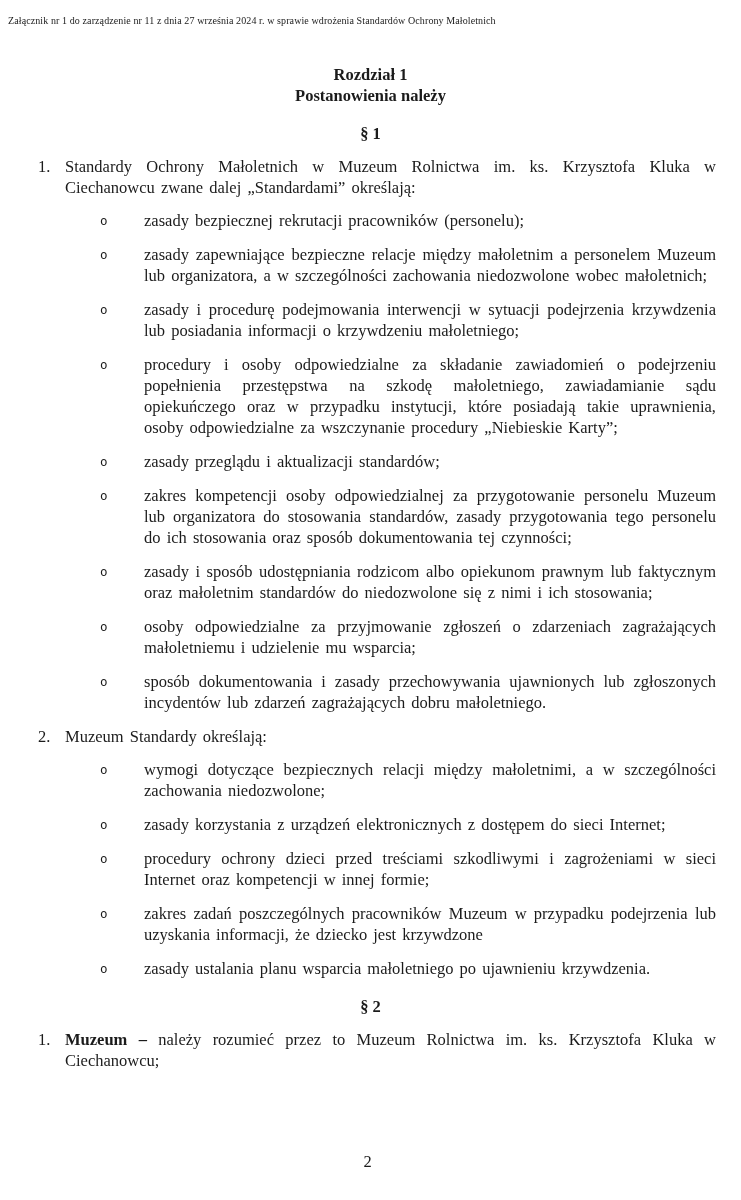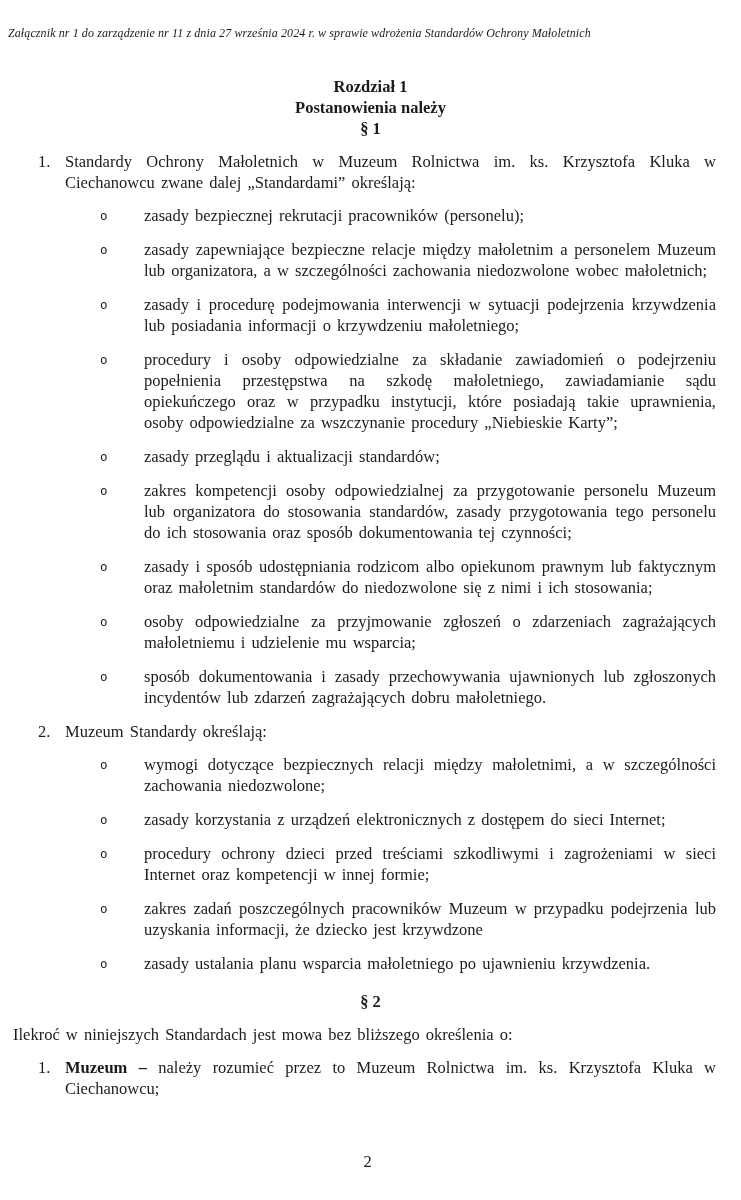--- a/index.html
+++ b/index.html
@@ -14,30 +14,30 @@
     background: #ffffff;
     color: #1b1b1b;
     font-family: "Liberation Serif", "DejaVu Serif", serif;
     font-size: 16.5px;
     line-height: 21px;
     overflow: hidden;
     box-sizing: border-box;
     padding-top: 8px;
   }
   .header-note {
-    font-style: italic;
-    font-size: 12px;
+    font-size: 10px;
     line-height: 18px;
-    margin: 16px 8px 34px 8px;
+    margin: 4px 8px 34px 8px;
     letter-spacing: 0.1px;
     white-space: nowrap;
   }
   .chapter-title {
     font-weight: 700;
     text-align: center;
+    margin-bottom: 17px;
   }
   .s-heading {
     font-weight: 700;
     text-align: center;
     margin-bottom: 12px;
   }
   .s-heading.second {
     margin-top: 17px;
   }
   .num-item {
@@ -162,21 +162,20 @@
     <span class="marker">o</span>
     <div class="btext">zakres zadań poszczególnych pracowników Muzeum w przypadku podejrzenia lub uzyskania informacji, że dziecko jest krzywdzone</div>
   </div>
   <div class="bullet">
     <span class="marker">o</span>
     <div class="btext">zasady ustalania planu wsparcia małoletniego po ujawnieniu krzywdzenia.</div>
   </div>
 
   <div class="s-heading second">§ 2</div>
 
-  <div class="intro">Ilekroć w niniejszych Standardach  jest mowa bez bliższego określenia o:</div>
 
   <div class="num-item">
     <span class="num">1.</span>
     <div class="ntext"><span class="term">Muzeum –</span><span> należy rozumieć przez to  Muzeum Rolnictwa im. ks. Krzysztofa Kluka w Ciechanowcu;</span></div>
   </div>
 
   <div class="page-number">2</div>
 
 </div>
 

